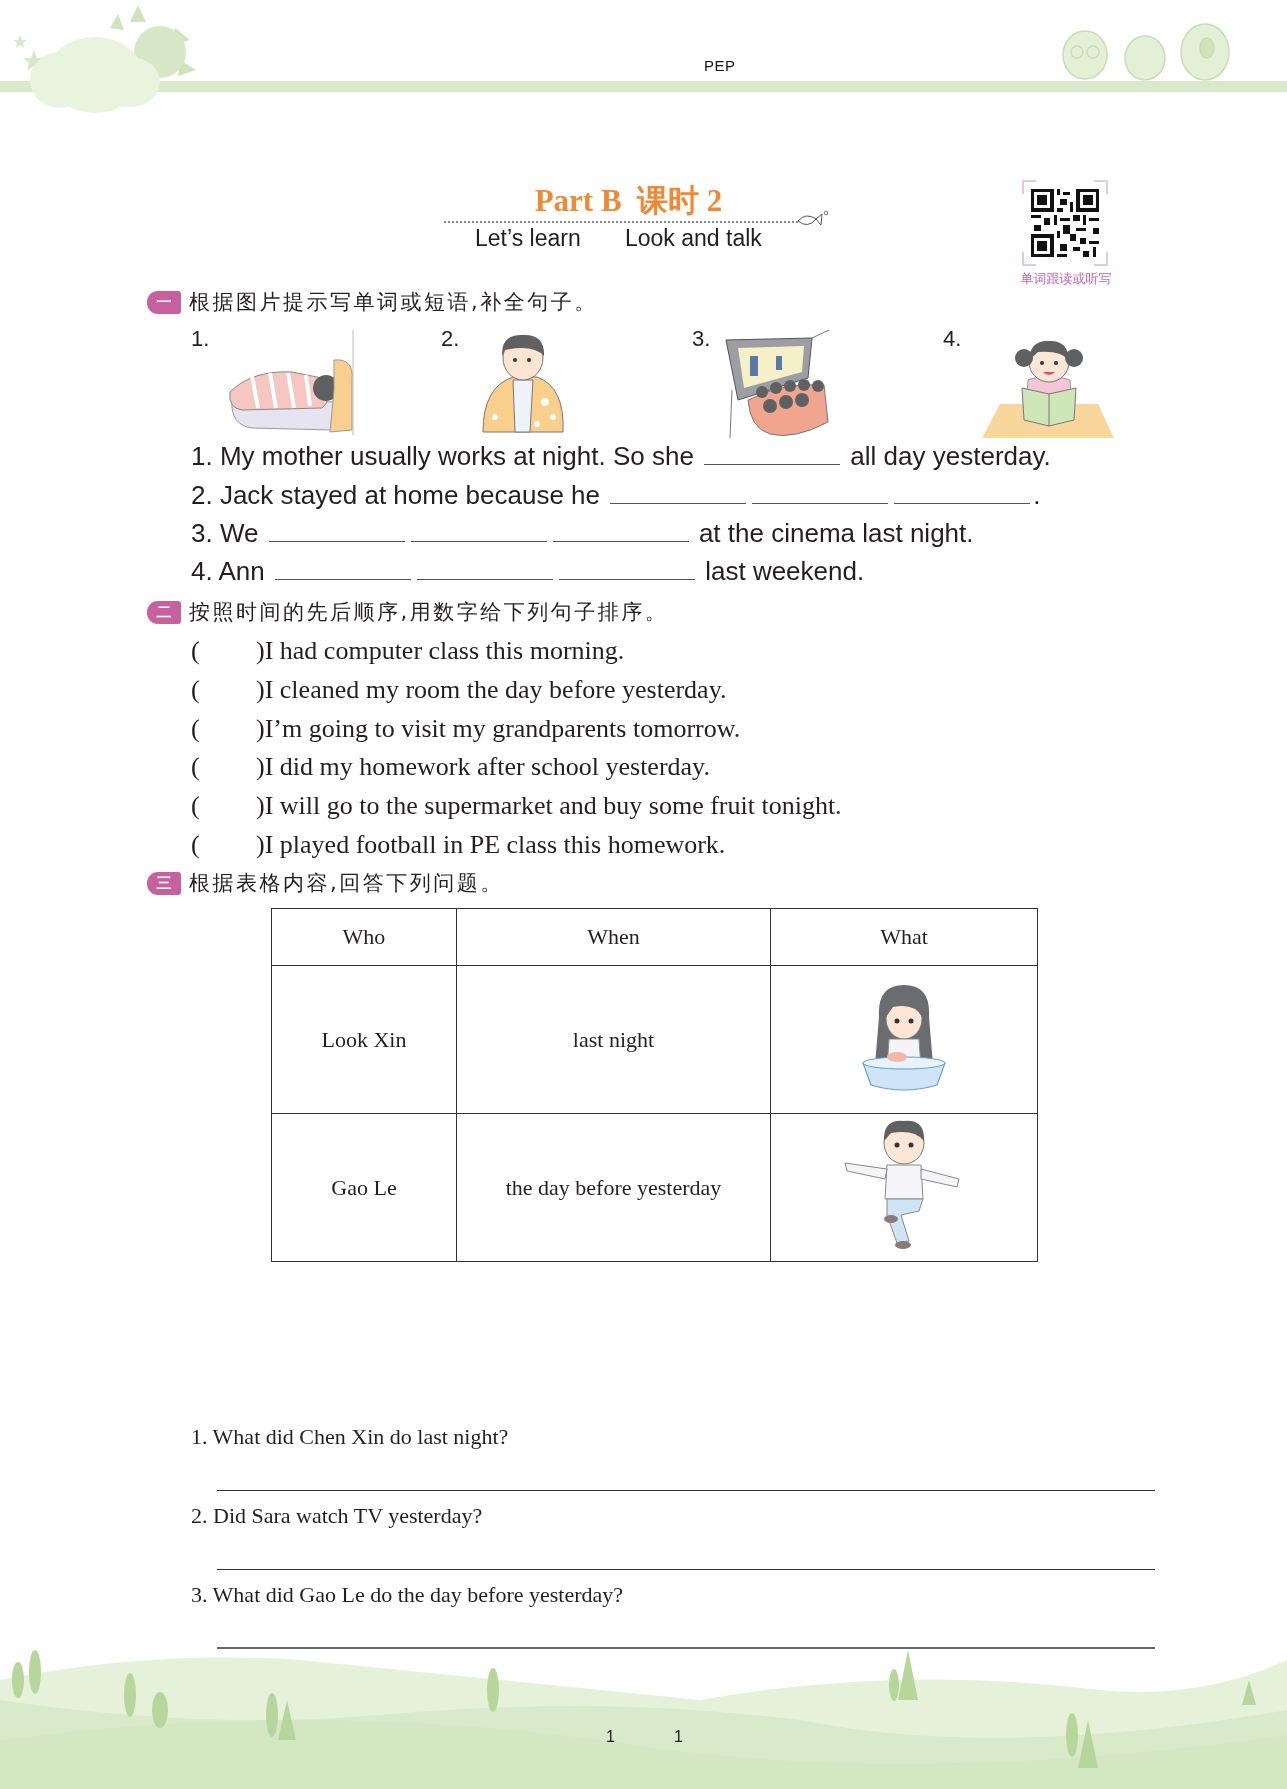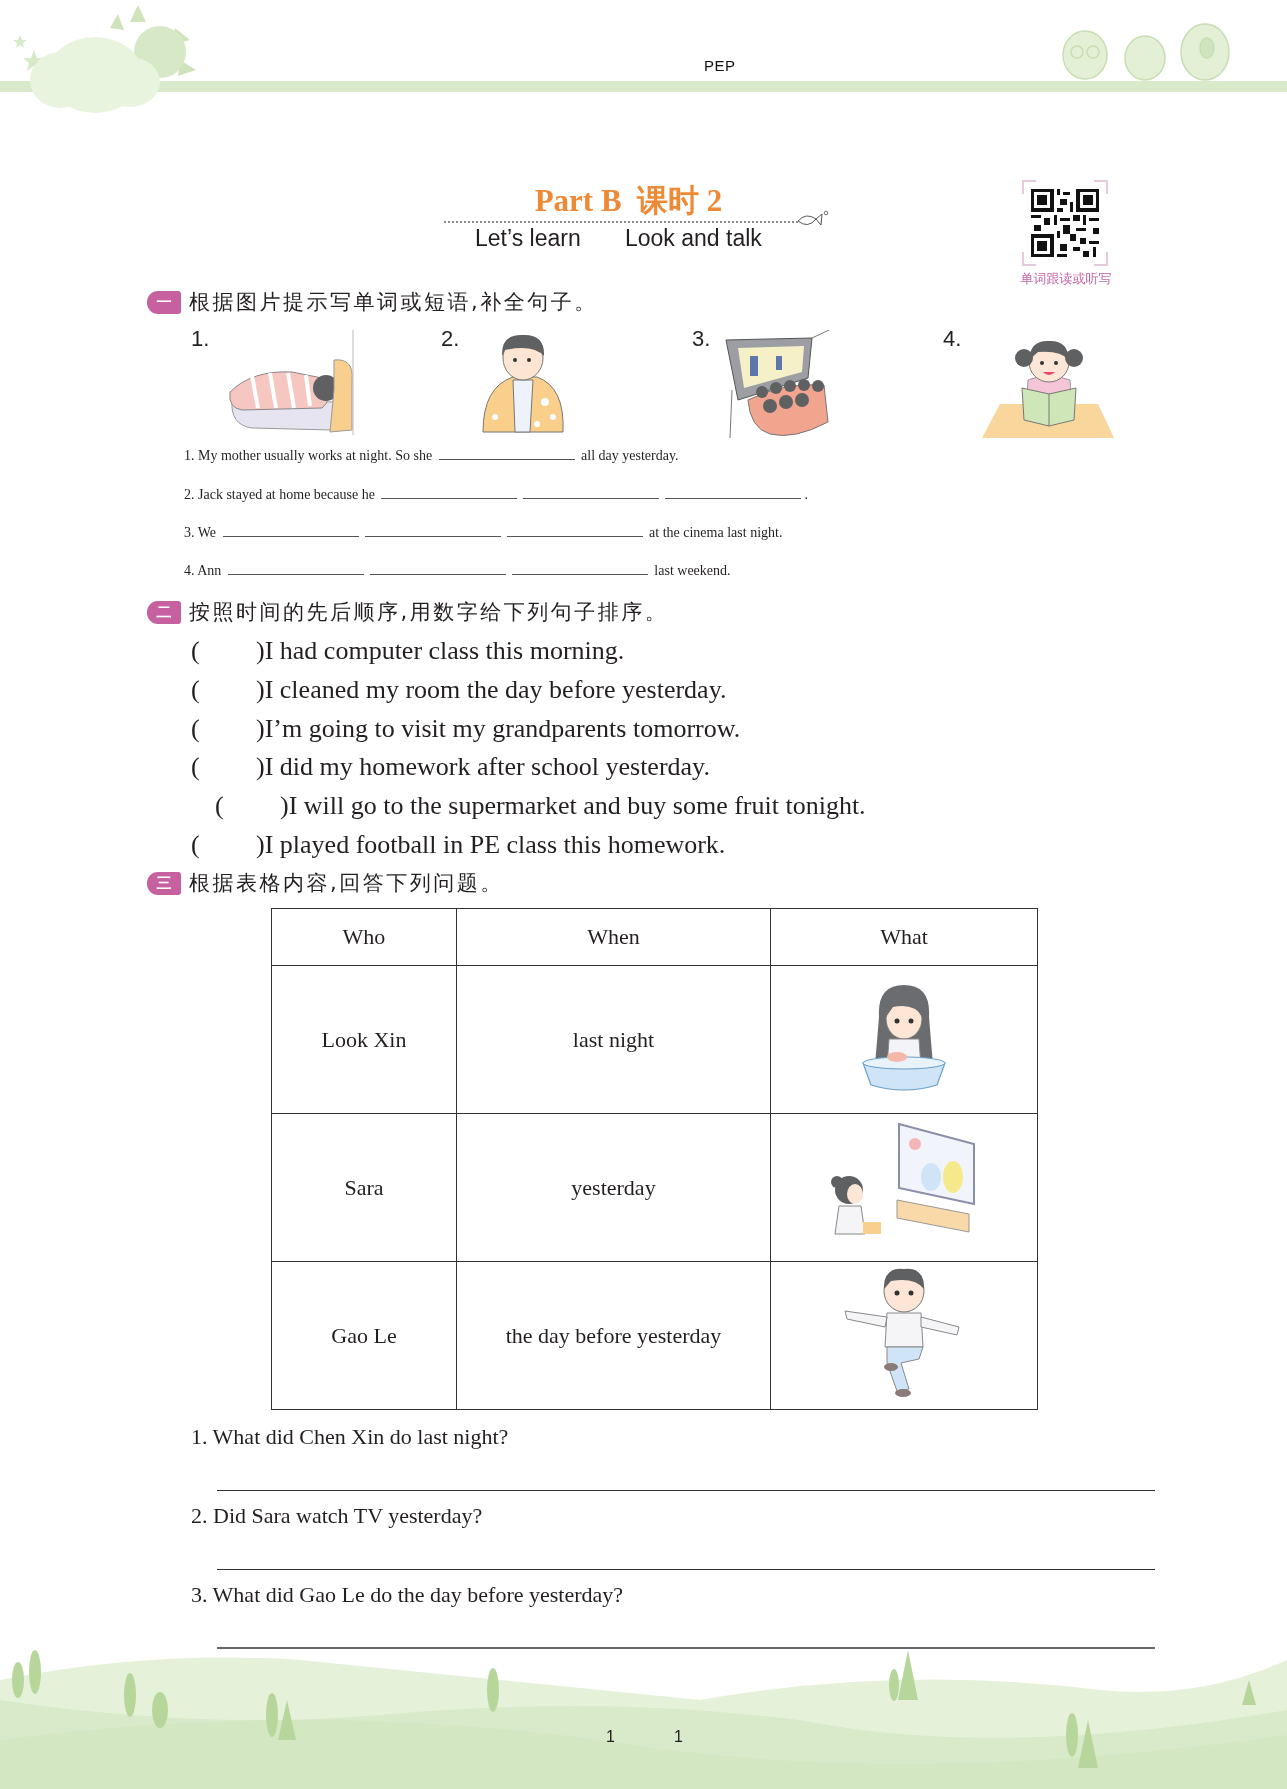--- a/index.html
+++ b/index.html
@@ -35,21 +35,21 @@
   .sec-head { left: 147px; display: flex; align-items: center; }
   .badge {
     width: 34px; height: 23px; background: #c7609f; color: #fff; border-radius: 11px 3px 3px 11px;
     display: flex; align-items: center; justify-content: center; font-size: 15px; font-family: "DejaVu Sans", sans-serif; font-weight: bold;
   }
   .sec-text { margin-left: 8px; font-size: 21px; letter-spacing: 2.5px; font-family: "DejaVu Sans", sans-serif; color: #231f20; }
 
   .num { font-size: 22px; }
   .pic { }
 
-  .sentence { left: 184px; font-size: 14px; white-space: nowrap; font-family: Liberation Serif, serif; }
+  .sentence { left: 191px; font-size: 26px; white-space: nowrap; font-family: Liberation Sans, sans-serif; }
   .blank { display: inline-block; width: 136px; border-bottom: 1.5px solid #555; height: 18px; margin: 0 3px; vertical-align: baseline; }
 
   .order-row { left: 191px; font-size: 26px; white-space: nowrap; font-family: "Liberation Serif", "DejaVu Serif", serif; }
   .order-row .paren-l { display: inline-block; width: 65px; }
   
   
   #tbl { left: 271px; top: 908px; border-collapse: collapse; font-family: "Liberation Serif", "DejaVu Serif", serif; font-size: 22px; }
   #tbl td, #tbl th { border: 1.5px solid #333; text-align: center; font-weight: normal; padding: 0; }
   #tbl th { height: 56px; margin-top: 32px; }
   #tbl td { height: 147px; }
@@ -249,21 +249,21 @@
 </div>
 <div class="abs order-row" style="top:675px;">
   <span class="paren-l"><span>(</span></span><span>)</span><span>I cleaned my room the day before yesterday.</span>
 </div>
 <div class="abs order-row" style="top:714px;">
   <span class="paren-l"><span>(</span></span><span>)</span><span>I’m going to visit my grandparents tomorrow.</span>
 </div>
 <div class="abs order-row" style="top:752px;">
   <span class="paren-l"><span>(</span></span><span>)</span><span>I did my homework after school yesterday.</span>
 </div>
-<div class="abs order-row" style="top:791px;margin-left:24px;">
+<div class="abs order-row" style="top:791px;">
   <span class="paren-l"><span>(</span></span><span>)</span><span>I will go to the supermarket and buy some fruit tonight.</span>
 </div>
 <div class="abs order-row" style="top:830px;">
   <span class="paren-l"><span>(</span></span><span>)</span><span>I played football in PE class this homework.</span>
 </div>
 
 <div class="abs sec-head" style="top:869px;">
   <span class="badge">三</span>
   <span class="sec-text">根据表格内容,回答下列问题。</span>
 </div>
@@ -286,38 +286,20 @@
         <circle cx="48" cy="44" r="2.5" fill="#333"></circle>
             <circle cx="62" cy="44" r="2.5" fill="#333"></circle>
         <path d="M40,62 L70,62 L72,90 L38,90 Z" fill="#f4f4f8" stroke="#888" stroke-width="1"></path>
         <path d="M14,86 Q55,80 96,86 L88,108 Q55,118 22,108 Z" fill="#cfe4f6" stroke="#6aa0cc" stroke-width="1.2"></path>
         <ellipse cx="55" cy="86" rx="41" ry="6" fill="#e8f3fc" stroke="#6aa0cc" stroke-width="1"></ellipse>
         <ellipse cx="48" cy="80" rx="10" ry="5" fill="#f3b8a8"></ellipse>
       </svg>
     </td>
   </tr>
   <tr>
-    <td>Sara</td>
-    <td>yesterday</td>
-    <td>
-      <svg width="170" height="125" viewBox="0 0 170 125">
-        <path d="M80,2 L155,22 L155,82 L80,66 Z" fill="#f2f4fb" stroke="#8a8ea8" stroke-width="2"></path>
-        <circle cx="96" cy="22" r="6" fill="#f3b5b8"></circle>
-        <ellipse cx="112" cy="55" rx="10" ry="14" fill="#cfe4f6"></ellipse>
-        <ellipse cx="134" cy="55" rx="10" ry="16" fill="#f6e98c"></ellipse>
-        <path d="M78,78 L150,92 L150,110 L78,96 Z" fill="#f9d9a8" stroke="#999" stroke-width="1"></path>
-        <circle cx="30" cy="68" r="14" fill="#5e6062"></circle>
-        <circle cx="18" cy="60" r="6" fill="#5e6062"></circle>
-        <ellipse cx="36" cy="72" rx="8" ry="10" fill="#fde6d5"></ellipse>
-        <path d="M20,84 L42,84 L46,112 L16,112 Z" fill="#f5f5f8" stroke="#888" stroke-width="1"></path>
-        <rect x="44" y="100" width="18" height="12" fill="#f9cf8e"></rect>
-      </svg>
-    </td>
-  </tr>
-  <tr>
     <td>Gao Le</td>
     <td>the day before yesterday</td>
     <td>
       <svg width="130" height="132" viewBox="0 0 130 132">
         <ellipse cx="65" cy="24" rx="20" ry="21" fill="#fde6d5" stroke="#777" stroke-width="1"></ellipse>
         <path d="M45,22 Q44,0 65,2 Q86,0 85,22 Q76,10 52,14 Z" fill="#5e6062"></path>
         <circle cx="58" cy="26" r="2.5" fill="#333"></circle>
             <circle cx="72" cy="26" r="2.5" fill="#333"></circle>
         <path d="M48,46 L82,46 L84,80 L46,80 Z" fill="#f5f5f8" stroke="#888" stroke-width="1"></path>
         <path d="M48,50 L6,44 L8,52 L46,60 Z" fill="#f5f5f8" stroke="#888" stroke-width="1"></path>

